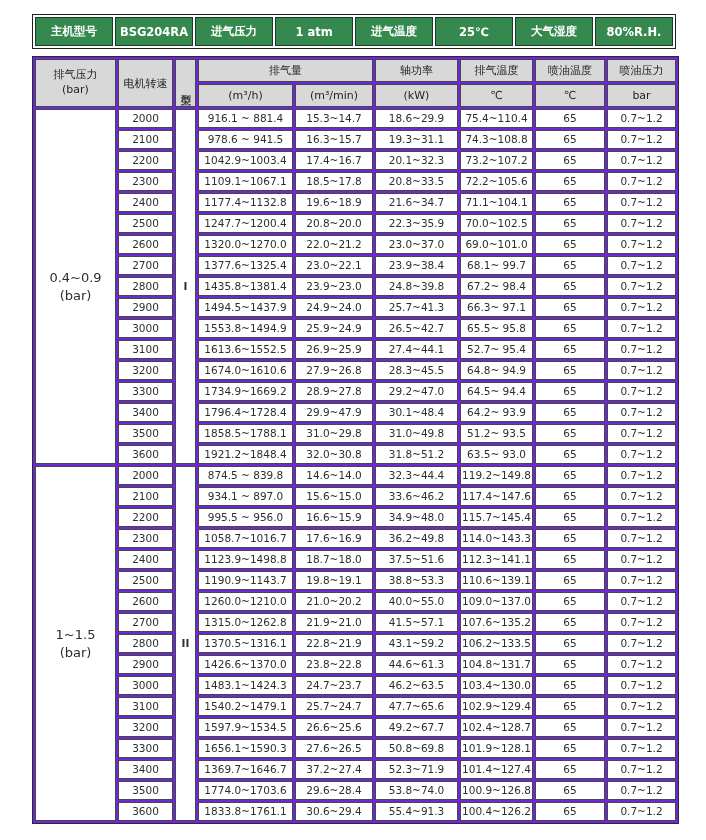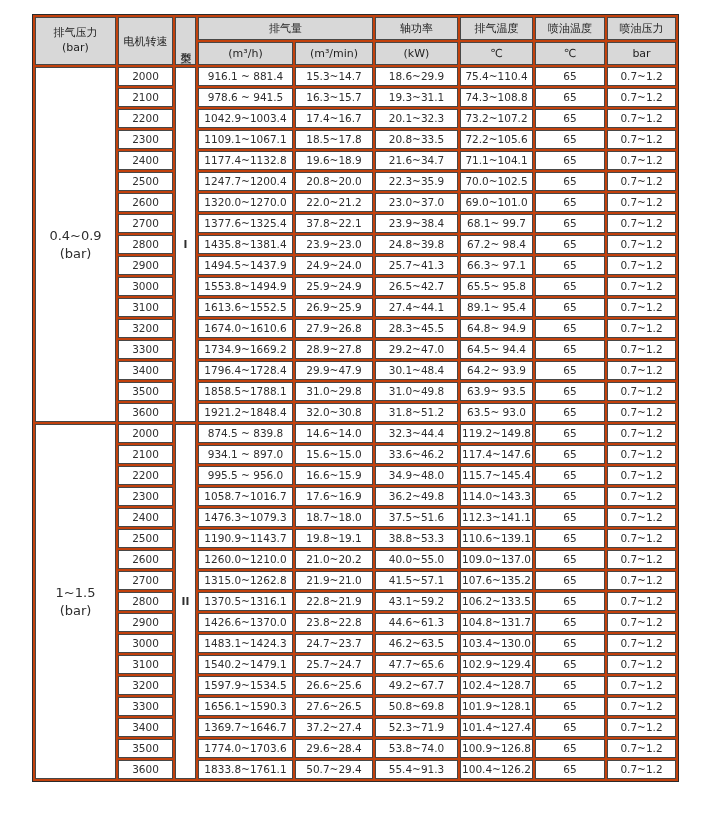--- a/index.html
+++ b/index.html
@@ -22,21 +22,21 @@
     background:#35894f;border:1px solid #173d24;
     height:27px;text-align:center;vertical-align:middle;
     color:#ffffff;font-size:11.5px;font-weight:bold;
     white-space:nowrap;overflow:hidden;padding:0 1px;
   }
 
   
   table.spec-table{
     width:644px;table-layout:fixed;
     border-collapse:separate;border-spacing:2px;
-    background:#c2410c;border:1px solid #2a2a2a;
+    background:#6d28d9;border:1px solid #2a2a2a;
   }
   table.spec-table td{
     border:1px solid #474747;background:#fff;
     text-align:center;vertical-align:middle;
     font-size:10.5px;color:#2e2e2e;
     white-space:nowrap;overflow:hidden;padding:0;
     height:17px;line-height:1;
   }
   table.spec-table td.hdr{
     background:#d8d8d8;font-size:11px;color:#1f1f1f;
@@ -50,20 +50,34 @@
     font-size:11px;
   }
   .two-line div{line-height:1.35;}
 </style>
 </head>
 <body>
 
 <div class="page">
   <div class="sheet">
 
+    <table class="green-table">
+      <tbody>
+          <tr>
+        <td>主机型号</td>
+        <td>BSG204RA</td>
+        <td>进气压力</td>
+        <td>1 atm</td>
+        <td>进气温度</td>
+        <td>25℃</td>
+        <td>大气湿度</td>
+        <td>80%R.H.</td>
+      </tr>
+    </tbody>
+      </table>
 
     <table class="spec-table">
       <colgroup>
         <col style="width:81px">
           <col style="width:55px">
           <col style="width:21px">
         <col style="width:95px">
           <col style="width:78px">
           <col style="width:83px">
         <col style="width:73px">
@@ -160,21 +174,21 @@
             <td>1320.0~1270.0</td>
             <td>22.0~21.2</td>
             <td>23.0~37.0</td>
             <td>69.0~101.0</td>
             <td>65</td>
             <td>0.7~1.2</td>
           </tr>
           <tr>
             <td>2700</td>
             <td>1377.6~1325.4</td>
-            <td>37.8~22.1</td>
+            <td>23.0~22.1</td>
             <td>23.9~38.4</td>
             <td>68.1~ 99.7</td>
             <td>65</td>
             <td>0.7~1.2</td>
           </tr>
           <tr>
             <td>2800</td>
             <td>1435.8~1381.4</td>
             <td>23.9~23.0</td>
             <td>24.8~39.8</td>
@@ -198,21 +212,21 @@
             <td>26.5~42.7</td>
             <td>65.5~ 95.8</td>
             <td>65</td>
             <td>0.7~1.2</td>
           </tr>
           <tr>
             <td>3100</td>
             <td>1613.6~1552.5</td>
             <td>26.9~25.9</td>
             <td>27.4~44.1</td>
-            <td>89.1~ 95.4</td>
+            <td>52.7~ 95.4</td>
             <td>65</td>
             <td>0.7~1.2</td>
           </tr>
           <tr>
             <td>3200</td>
             <td>1674.0~1610.6</td>
             <td>27.9~26.8</td>
             <td>28.3~45.5</td>
             <td>64.8~ 94.9</td>
             <td>65</td>
@@ -234,21 +248,21 @@
             <td>30.1~48.4</td>
             <td>64.2~ 93.9</td>
             <td>65</td>
             <td>0.7~1.2</td>
           </tr>
           <tr>
             <td>3500</td>
             <td>1858.5~1788.1</td>
             <td>31.0~29.8</td>
             <td>31.0~49.8</td>
-            <td>63.9~ 93.5</td>
+            <td>51.2~ 93.5</td>
             <td>65</td>
             <td>0.7~1.2</td>
           </tr>
           <tr>
             <td>3600</td>
             <td>1921.2~1848.4</td>
             <td>32.0~30.8</td>
             <td>31.8~51.2</td>
             <td>63.5~ 93.0</td>
             <td>65</td>
@@ -290,21 +304,21 @@
             <td>2300</td>
             <td>1058.7~1016.7</td>
             <td>17.6~16.9</td>
             <td>36.2~49.8</td>
             <td>114.0~143.3</td>
             <td>65</td>
             <td>0.7~1.2</td>
           </tr>
           <tr>
             <td>2400</td>
-            <td>1476.3~1079.3</td>
+            <td>1123.9~1498.8</td>
             <td>18.7~18.0</td>
             <td>37.5~51.6</td>
             <td>112.3~141.1</td>
             <td>65</td>
             <td>0.7~1.2</td>
           </tr>
           <tr>
             <td>2500</td>
             <td>1190.9~1143.7</td>
             <td>19.8~19.1</td>
@@ -399,21 +413,21 @@
             <td>1774.0~1703.6</td>
             <td>29.6~28.4</td>
             <td>53.8~74.0</td>
             <td>100.9~126.8</td>
             <td>65</td>
             <td>0.7~1.2</td>
           </tr>
           <tr>
             <td>3600</td>
             <td>1833.8~1761.1</td>
-            <td>50.7~29.4</td>
+            <td>30.6~29.4</td>
             <td>55.4~91.3</td>
             <td>100.4~126.2</td>
             <td>65</td>
             <td>0.7~1.2</td>
           </tr>
         </tbody>
     </table>
 
   </div>
 </div>

